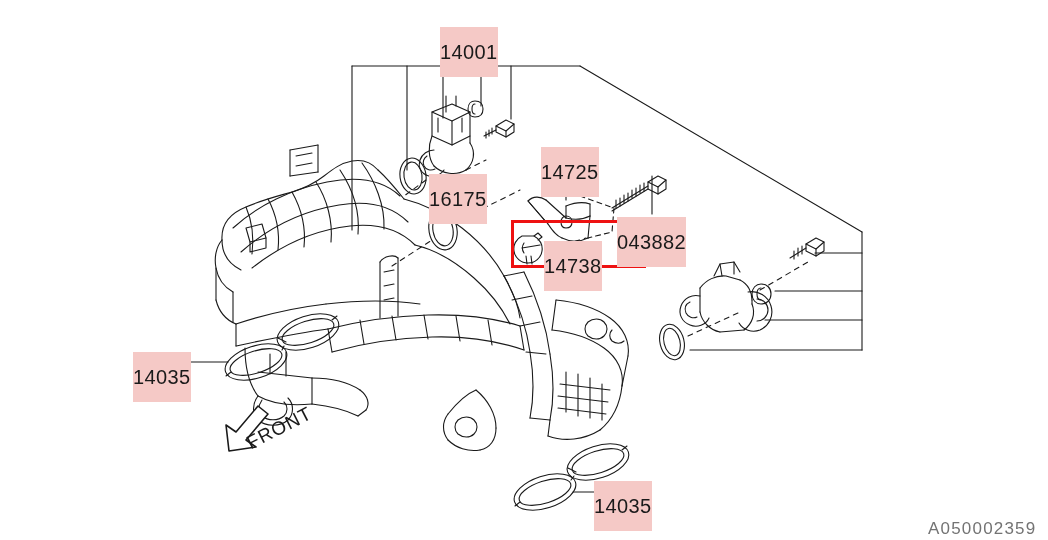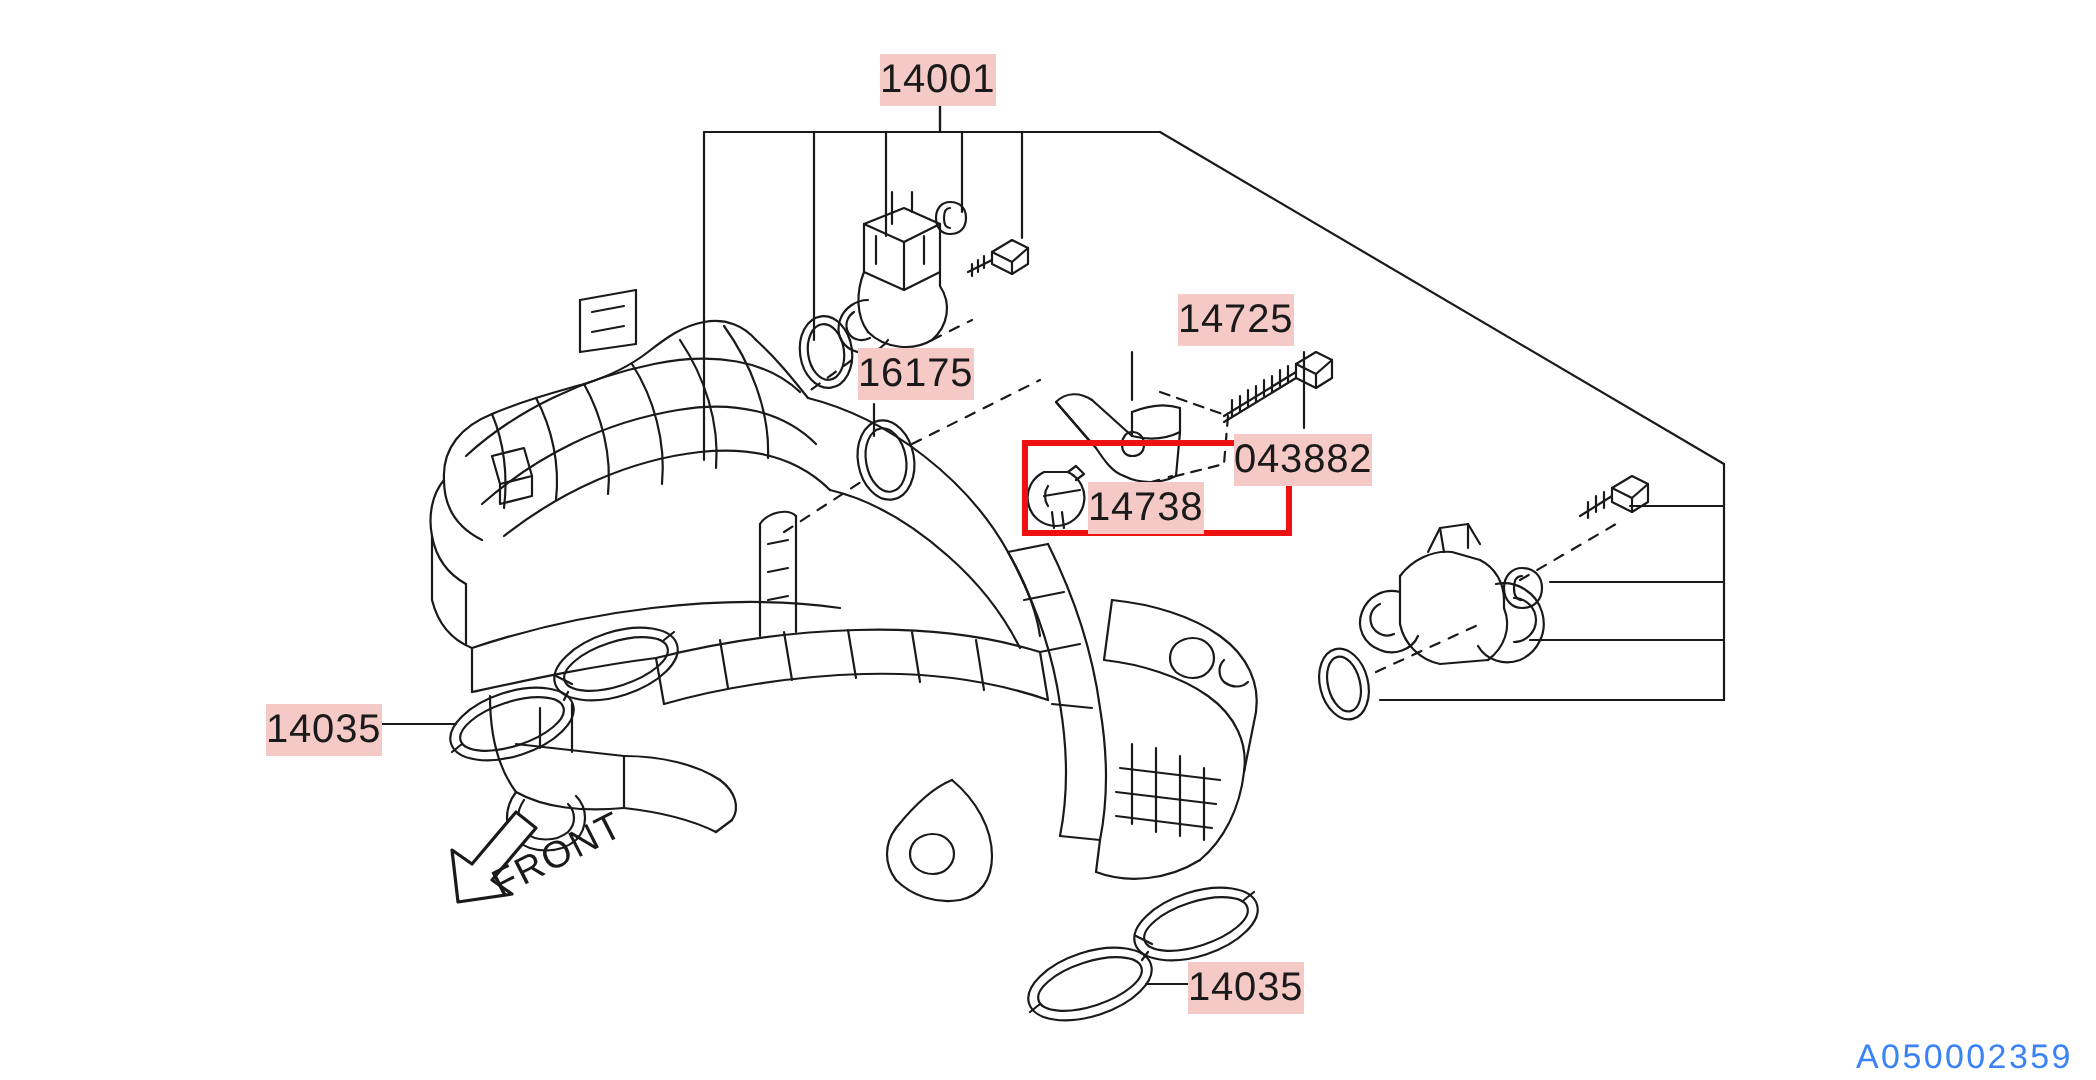--- a/index.html
+++ b/index.html
@@ -29,27 +29,27 @@
     font-family: "Liberation Sans", sans-serif;
     font-size: 20px;
     line-height: 20px;
     color: #1a1a1a;
     letter-spacing: 0.4px;
     white-space: nowrap;
   }
   .hl-first {
     background: #f5c9c6;
     display: inline-block;
-    padding: 3px 0;
+    padding: 15px 0;
   }
   .watermark {
     position: absolute;
     font-family: "Liberation Sans", sans-serif;
     font-size: 17px;
-    color: #3b82f6;
+    color: #737373;
     letter-spacing: 1.2px;
     white-space: nowrap;
   }
   .front-note {
     position: absolute;
     font-family: "Liberation Sans", sans-serif;
     font-size: 19px;
     color: #1a1a1a;
     letter-spacing: 1px;
     white-space: nowrap;
@@ -394,21 +394,21 @@
   <div id="highlight-box" style="left:511px; top:220px; width:135px; height:48px;"></div>
 
   <div class="part-label" style="left:440px; top:27px;">
     <span class="hl-first">14001</span>
   </div>
 
   <div class="part-label" style="left:429px; top:174px;text-align:center;">
     <span class="hl-first">16175</span>
   </div>
 
-  <div class="part-label" style="left:541px; top:147px;margin-left:48px;">
+  <div class="part-label" style="left:541px; top:147px;">
     <span class="hl-first">14725</span>
   </div>
 
   <div class="part-label" style="left:617px; top:217px;">
     <span class="hl-first">043882</span>
   </div>
 
   <div class="part-label" style="left:544px; top:241px;">
     <span class="hl-first">14738</span>
   </div>

